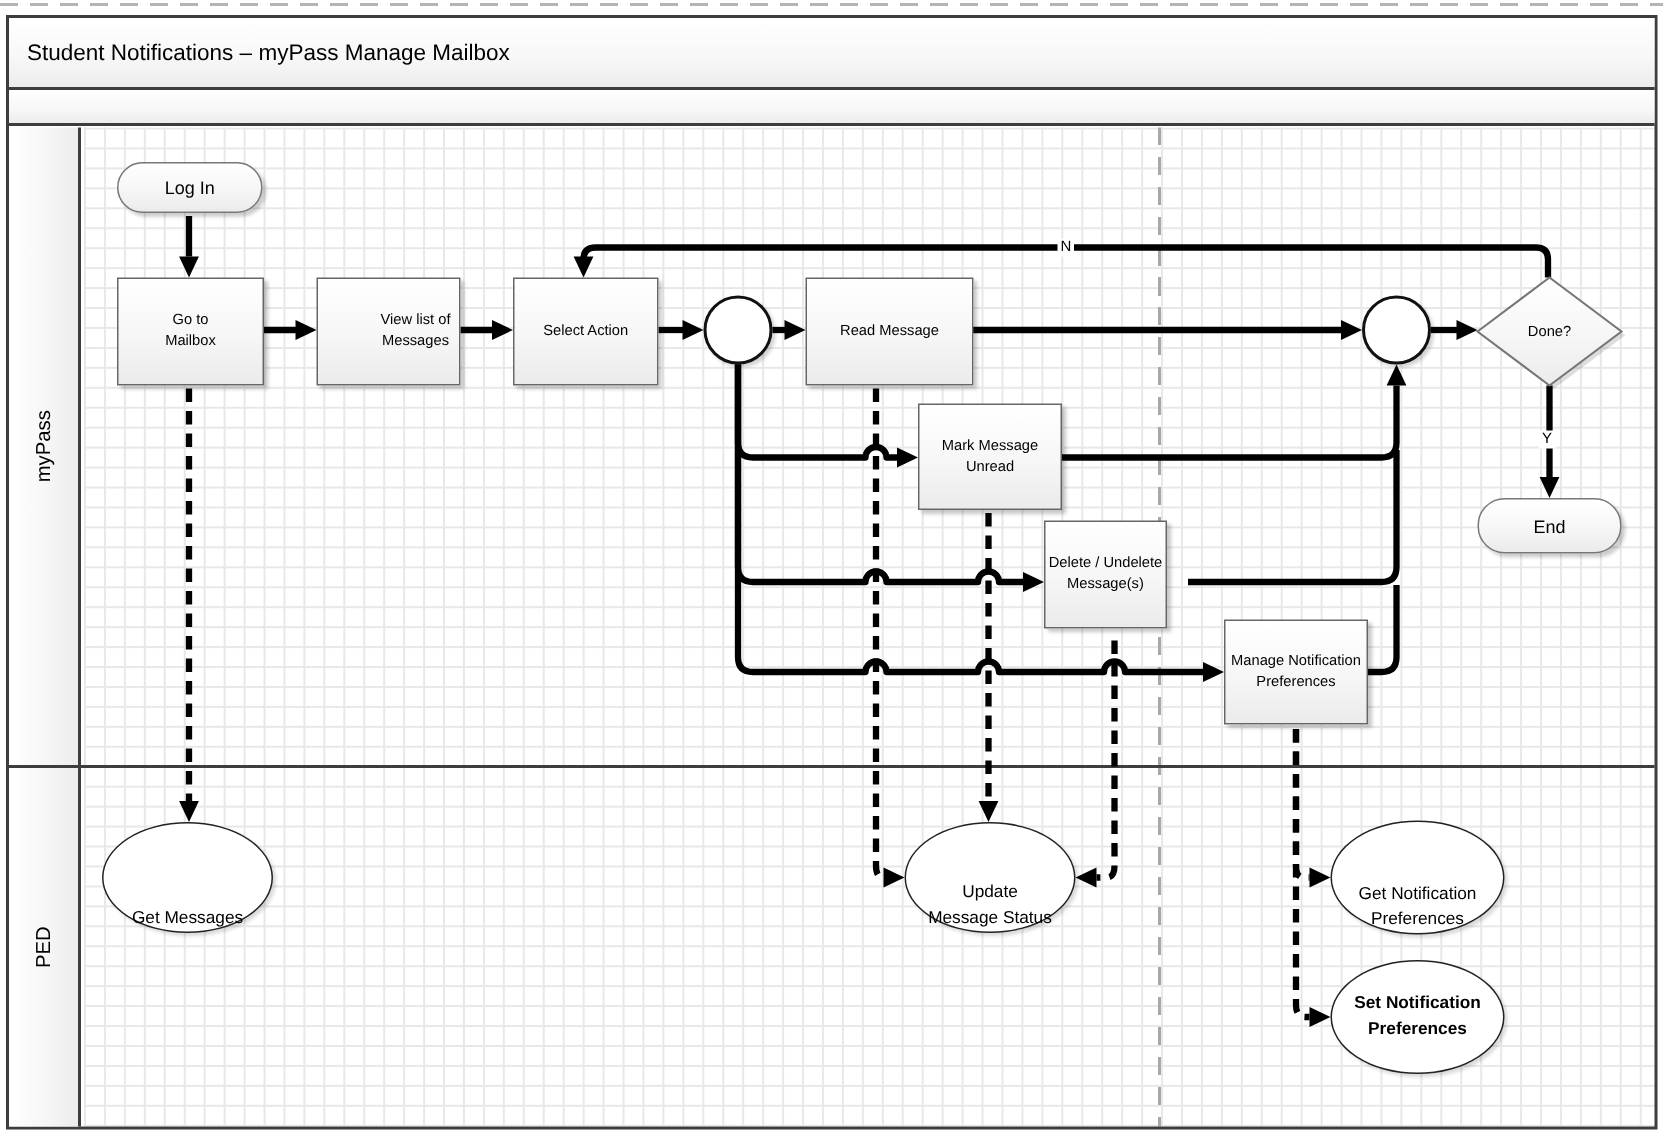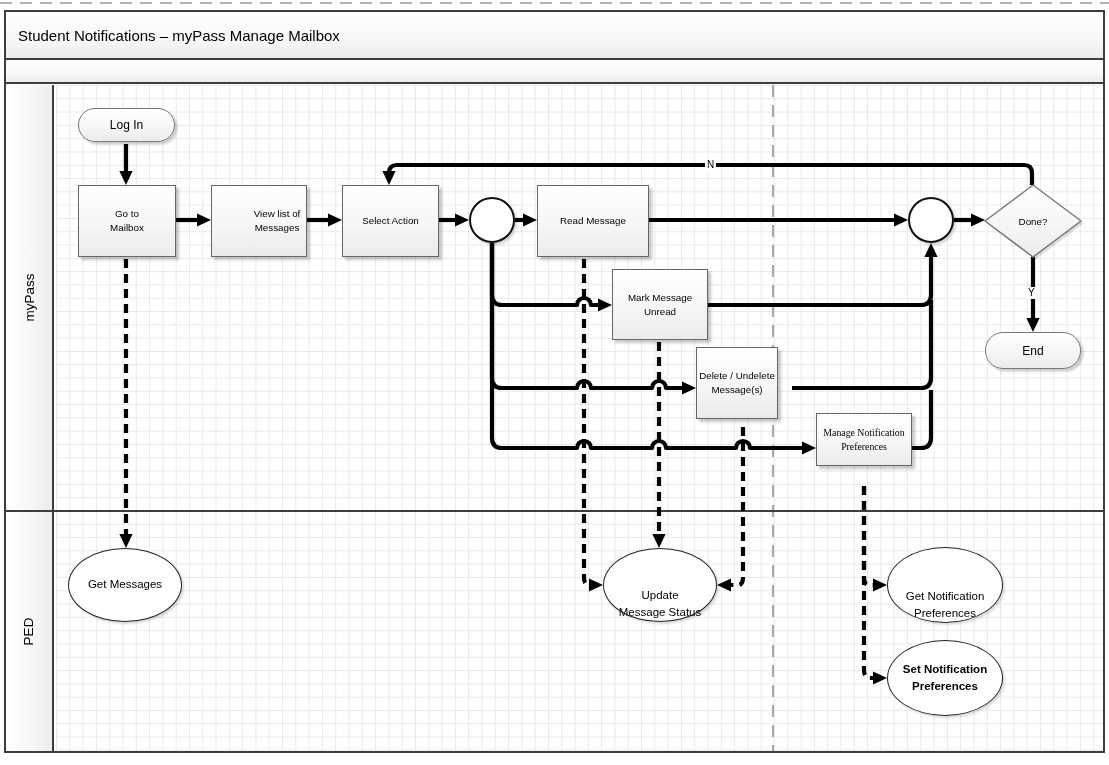--- a/index.html
+++ b/index.html
@@ -204,35 +204,35 @@
     <span>Read Message</span>
   </div>
   <div class="node proc" style="left:612px; top:269px; width:96px; height:71px;">
     <span>Mark Message
 Unread</span>
   </div>
   <div class="node proc" style="left:696px; top:335px; width:82px; height:72px;margin-top:12px;">
     <span>Delete / Undelete
 Message(s)</span>
   </div>
-  <div class="node proc" style="left:816px; top:413px; width:96px; height:53px;font-family:Liberation Serif, serif;">
+  <div class="node proc" style="left:816px; top:413px; width:96px; height:70px;">
     <span>Manage Notification
 Preferences</span>
   </div>
   <div class="node conn-circle" style="left:908px; top:197px; width:46px; height:46px;">
     <span></span>
   </div>
   <div class="node term" style="left:985px; top:332px; width:96px; height:37px;">
     <span>End</span>
   </div>
   <div class="node dia-label" style="left:985px; top:185px; width:96px; height:72px;">
     <span>Done?</span>
   </div>
 
-  <div class="node serv" style="left:68px; top:548px; width:114px; height:74px;">
+  <div class="node serv" style="left:68px; top:548px; width:114px; height:74px;align-items:flex-end;">
     <span>Get Messages</span>
   </div>
   <div class="node serv" style="left:603px; top:548px; width:114px; height:74px;align-items:flex-end;">
     <span>Update
 Message Status</span>
   </div>
   <div class="node serv" style="left:887px; top:547px; width:116px; height:76px;align-items:flex-end;">
     <span>Get Notification
 Preferences</span>
   </div>

